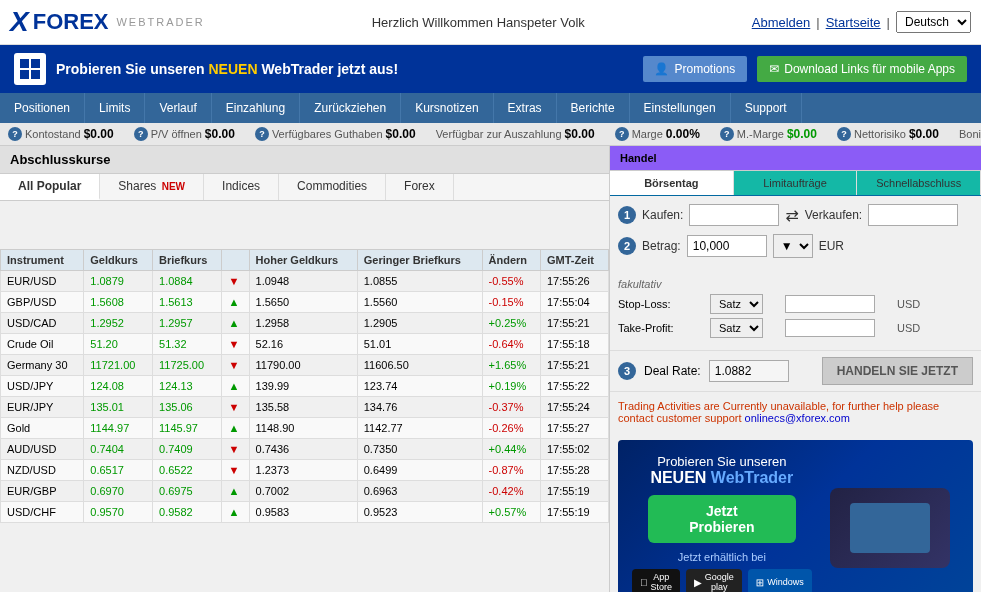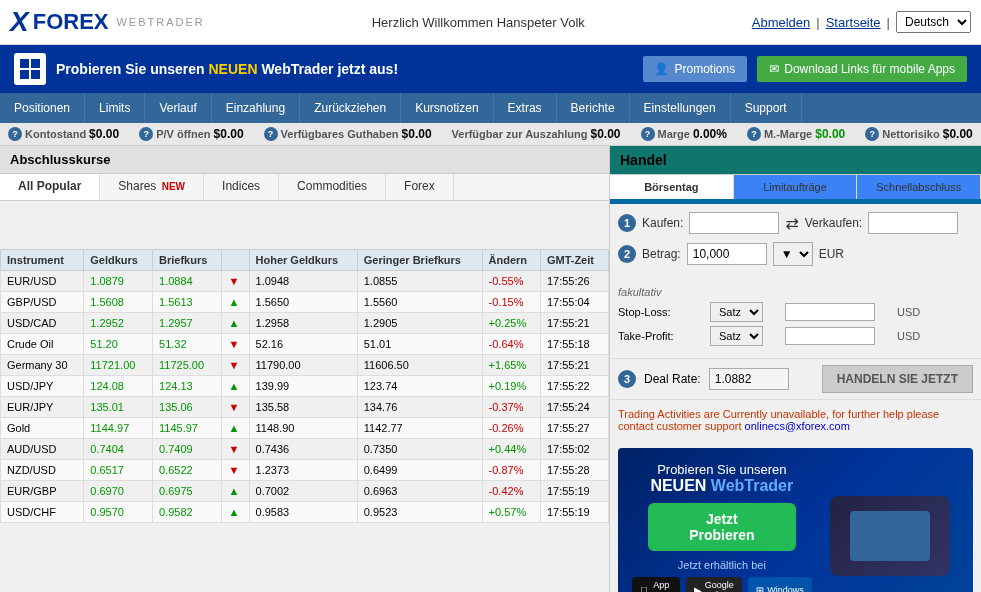--- a/index.html
+++ b/index.html
@@ -27,21 +27,21 @@
     .btn-promotions { background: #5588cc; color: #fff; border: none; padding: 6px 12px; cursor: pointer; font-size: 12px; border-radius: 2px; display: flex; align-items: center; gap: 5px; }
     .btn-download { background: #44aa44; color: #fff; border: none; padding: 6px 12px; cursor: pointer; font-size: 12px; border-radius: 2px; display: flex; align-items: center; gap: 5px; }
 
     
     .nav { background: #336699; display: flex; }
     .nav-item { color: #fff; padding: 8px 14px; cursor: pointer; border-right: 1px solid #4477aa; font-size: 12px; white-space: nowrap; }
 
     
     .account-bar { background: #e8e8e8; display: flex; align-items: center; padding: 4px 8px; border-bottom: 1px solid #ccc; gap: 20px; }
     .account-item { display: flex; align-items: center; gap: 3px; white-space: nowrap; }
-    .account-item .label { color: #555; font-size: 11px; font-weight: bold; }
+    .account-item .label { color: #555; font-size: 11px; }
     .account-item .value { color: #000; font-size: 12px; font-weight: bold; }
     .account-item .value.green { color: #009900; }
     .info-icon { background: #336699; color: #fff; border-radius: 50%; width: 14px; height: 14px; font-size: 9px; display: inline-flex; align-items: center; justify-content: center; font-weight: bold; }
 
     
     .main { display: flex; }
 
     
     .left-panel { flex: 0 0 610px; border-right: 1px solid #ccc; }
 
@@ -60,24 +60,24 @@
     .price-table td { padding: 4px 6px; border: 1px solid #ddd; font-size: 11px; white-space: nowrap; }
     .price-table tr:nth-child(even) { background: #f9f9f9; }
     .green { color: #009900; }
     .red { color: #cc0000; }
     .arrow-up { color: #009900; font-size: 10px; }
     .arrow-down { color: #cc0000; font-size: 10px; }
 
     
     .right-panel { flex: 1; padding: 0; }
 
-    .handel-header { background: #0f766e; padding: 6px 10px; font-weight: bold; font-size: 14px; border-bottom: 1px solid #ccc; }
-
-    
-    .trade-tabs { display: flex; background: #3b82f6; border-bottom: 5px solid #0369a1; }
+    .handel-header { background: #8b5cf6; padding: 6px 10px; font-weight: bold; font-size: 11px; border-bottom: 1px solid #ccc; }
+
+    
+    .trade-tabs { display: flex; background: #14b8a6; border-bottom: 1px solid #0369a1; }
     .trade-tab { flex: 1; text-align: center; padding: 6px 4px; cursor: pointer; font-size: 11px; border-right: 1px solid #ddd; color: #333; }
     .trade-tab.active { background: #fff; font-weight: bold; }
 
     
     .trade-form { padding: 8px; }
     .trade-row { display: flex; align-items: center; margin-bottom: 8px; gap: 6px; }
     .trade-num { background: #336699; color: #fff; width: 18px; height: 18px; border-radius: 50%; display: flex; align-items: center; justify-content: center; font-size: 11px; font-weight: bold; flex-shrink: 0; }
     .trade-label { font-size: 12px; color: #333; white-space: nowrap; }
     .trade-input { border: 1px solid #aaa; padding: 3px 5px; font-size: 12px; width: 90px; }
     .trade-sep { color: #333; }

